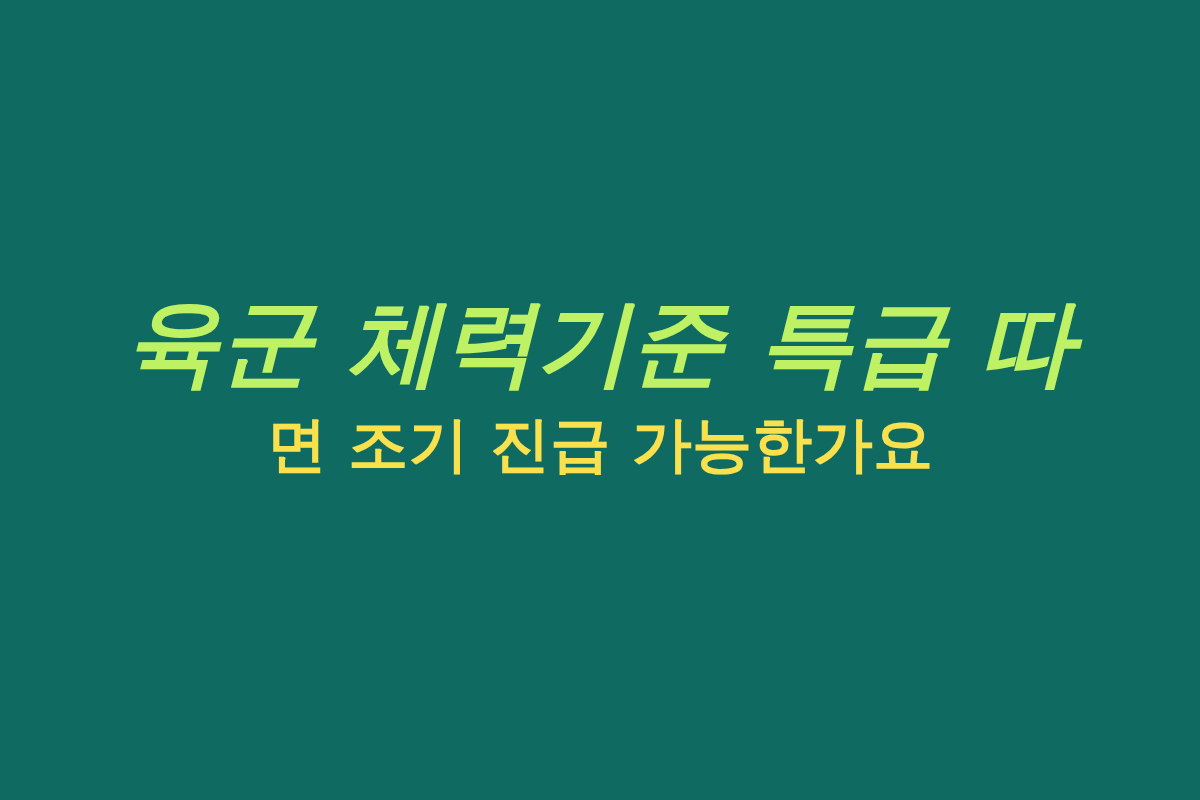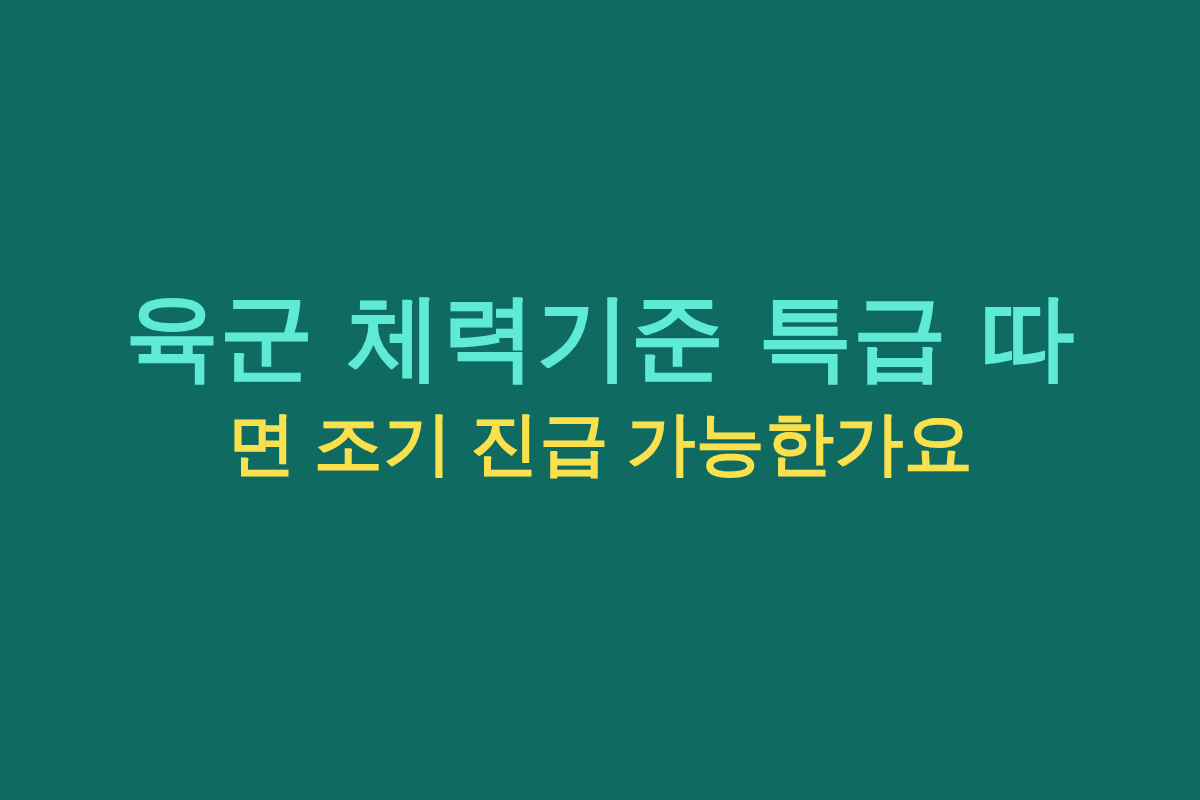--- a/index.html
+++ b/index.html
@@ -56,17 +56,17 @@
   .headline-line.line-2 {
     font-size: 96px;
   }
 </style>
 </head>
 <body>
 
 <div id="text-card" style="background: rgb(15, 107, 98);">
 
   <div id="headline-block">
-    <span class="headline-line line-1" style="color: #5eead4;">육군 체력기준 특급 따</span>
-    <span class="headline-line line-2" style="color: rgb(249, 224, 77); font-size: 69px; font-family: Liberation Serif, serif;">면 조기 진급 가능한가요</span>
+    <span class="headline-line line-1" style="color: #bef264; font-style: italic;">육군 체력기준 특급 따</span>
+    <span class="headline-line line-2" style="color: rgb(249, 224, 77); font-size: 60px;">면 조기 진급 가능한가요</span>
   </div>
 
 </div>
 
 </body></html>

